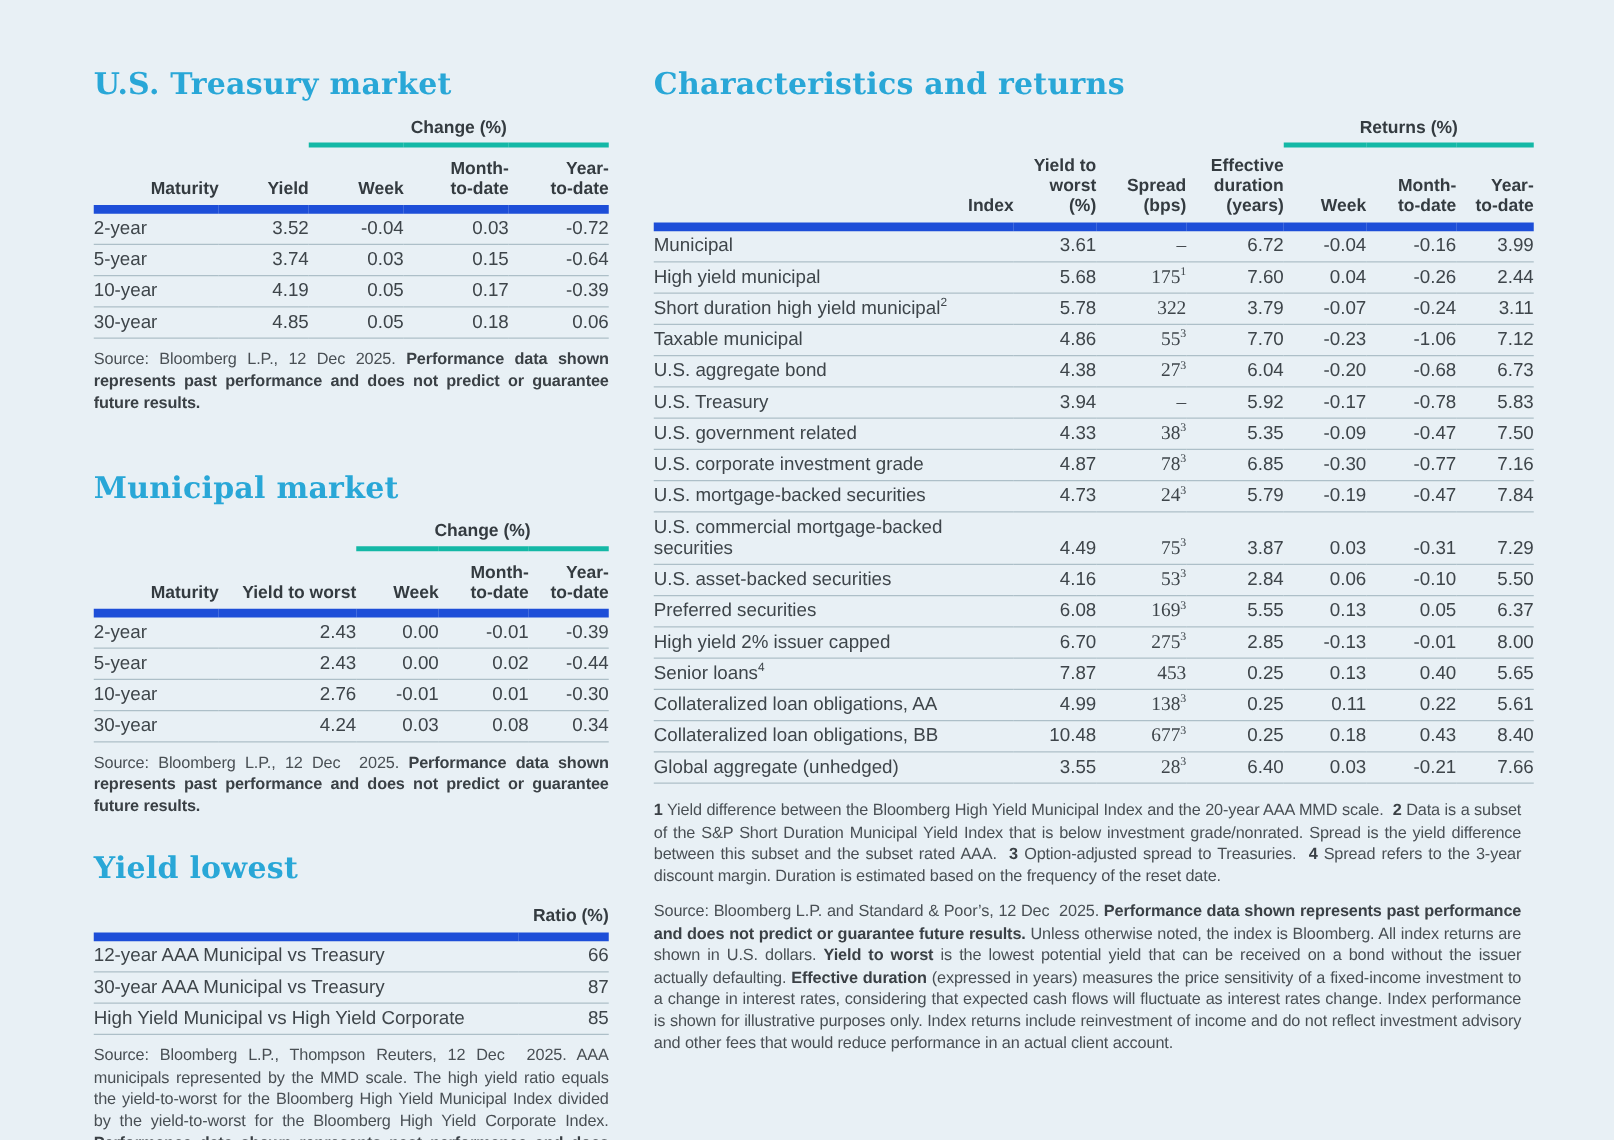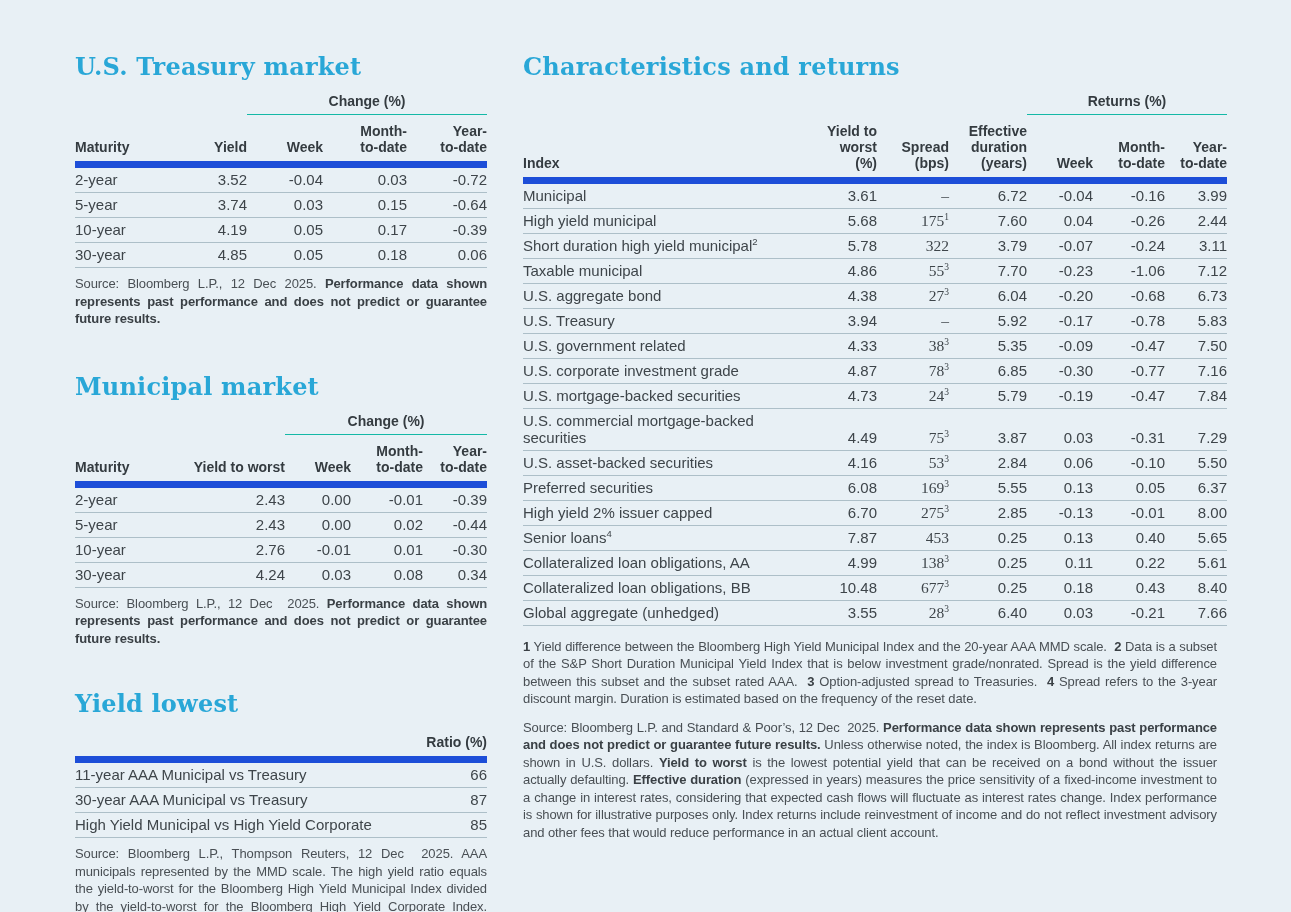--- a/index.html
+++ b/index.html
@@ -21,29 +21,29 @@
     color:#29a7d7; letter-spacing:0.2px;
     margin:0 0 9px 0;
   }
 
   table { width:100%; border-collapse:collapse; table-layout:fixed; }
   th { font-weight:bold; color:#343b40; }
   .span-row .gap { border:none; }
   .span-head {
     font-size:14px; text-align:center; line-height:16px;
     padding:4px 0 5px 0;
-    border-bottom:1px solid #14b8a6;
+    border-bottom:4px solid #14b8a6;
   }
   .head-row th {
     font-size:14px; line-height:16px; vertical-align:bottom;
     padding:8px 0 6px 0;
     border-bottom:7px solid #1d4ed8;
     white-space:pre-line;
   }
-  th.label { text-align:left; }
+  th.label { text-align:right; }
   th.num, td.num, td.spread, td.val { text-align:right; }
   tbody td {
     font-size:15px; line-height:17px; vertical-align:bottom;
     padding:3px 0 4px 0;
     border-bottom:1px solid #adbfc8;
   }
   td.spread { font-family:"Liberation Serif", serif; font-size:15.5px; }
   sup { font-size:9.5px; vertical-align:super; line-height:0; }
 
   .source, .footnotes {
@@ -113,21 +113,21 @@
               <td class="num">4.85</td>
               <td class="num">0.05</td>
               <td class="num">0.18</td>
               <td class="num">0.06</td>
             </tr>
           </tbody>
       </table>
       <p class="source"><span>Source: Bloomberg L.P., 12 Dec 2025. </span><b>Performance data shown represents past performance and does not predict or guarantee future results.</b></p>
     </div>
 
-    <div class="section" style="margin-bottom:44px;">
+    <div class="section" style="margin-bottom:28px;">
       <h2 class="title">Municipal market</h2>
       <table>
         <colgroup>
           <col style="width:100px">
             <col style="width:110px">
             <col style="width:66px">
             <col style="width:72px">
             <col style="width:64px">
         </colgroup>
         <thead>
@@ -187,21 +187,21 @@
             <col style="width:72px">
         </colgroup>
         <thead>
           <tr class="head-row">
             <th class="label"></th>
             <th class="num">Ratio (%)</th>
           </tr>
         </thead>
         <tbody>
             <tr>
-              <td class="label">11-year AAA Municipal vs Treasury</td>
+              <td class="label">12-year AAA Municipal vs Treasury</td>
               <td class="num">66</td>
             </tr>
             <tr>
               <td class="label">30-year AAA Municipal vs Treasury</td>
               <td class="num">87</td>
             </tr>
             <tr>
               <td class="label">High Yield Municipal vs High Yield Corporate</td>
               <td class="num">85</td>
             </tr>

